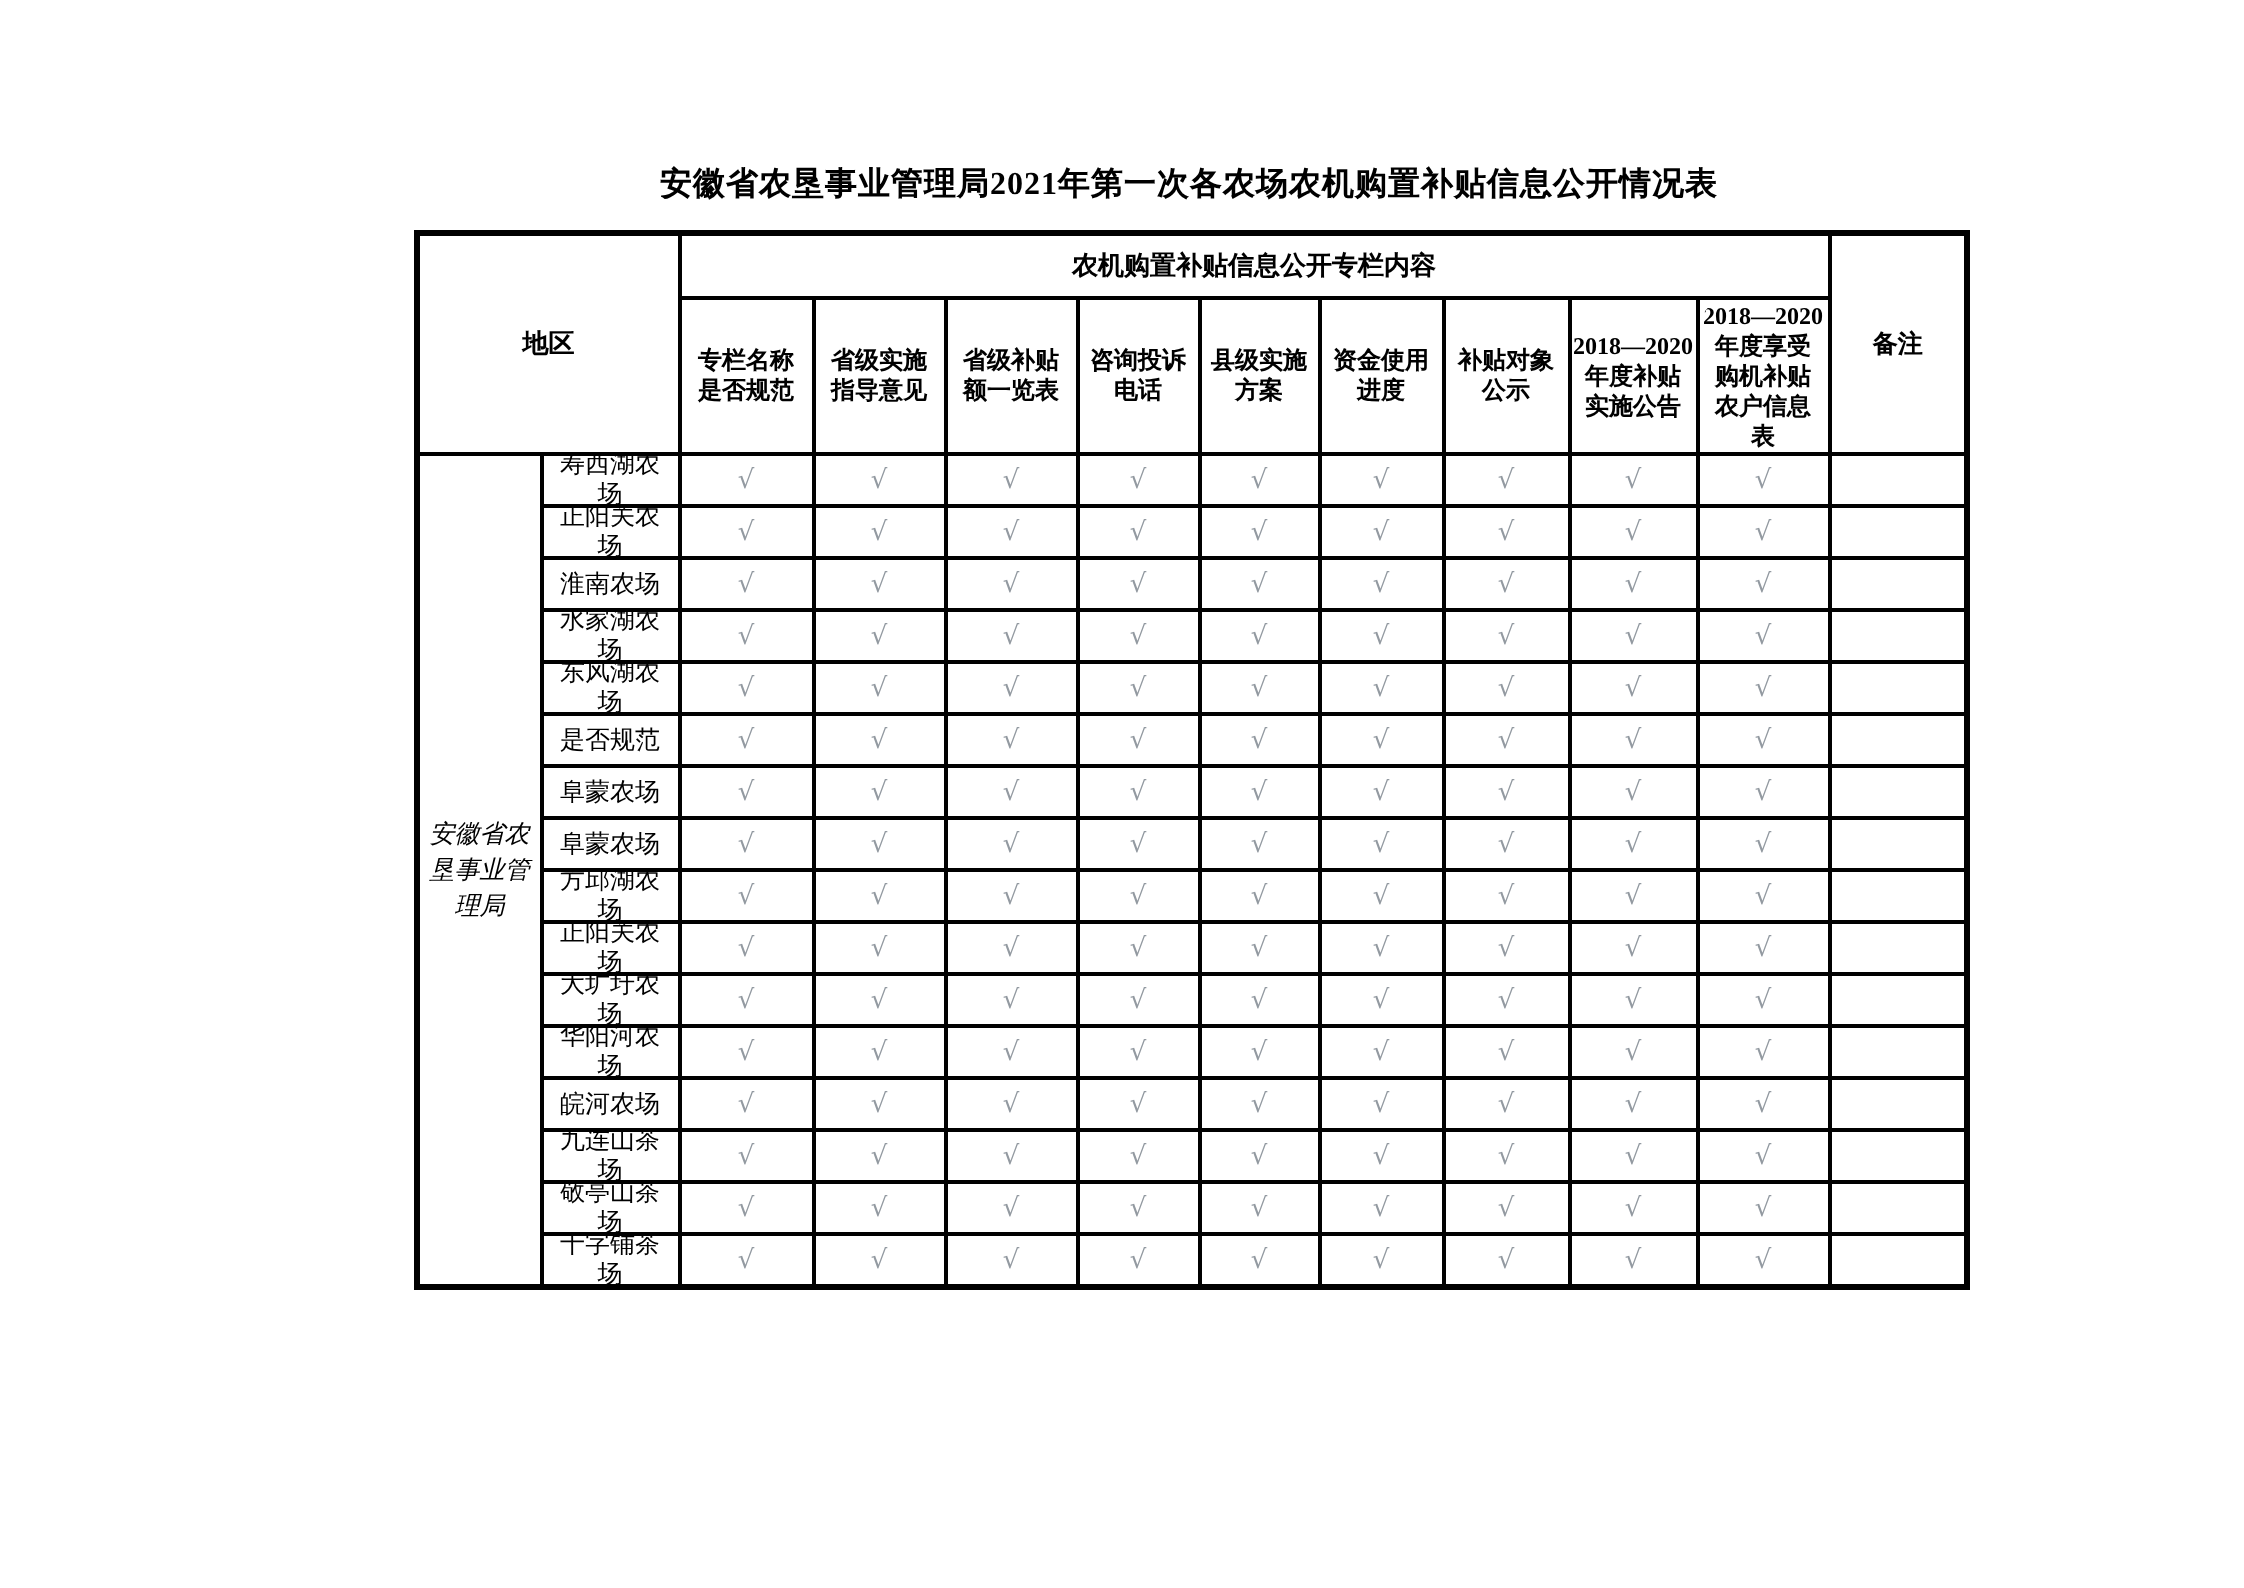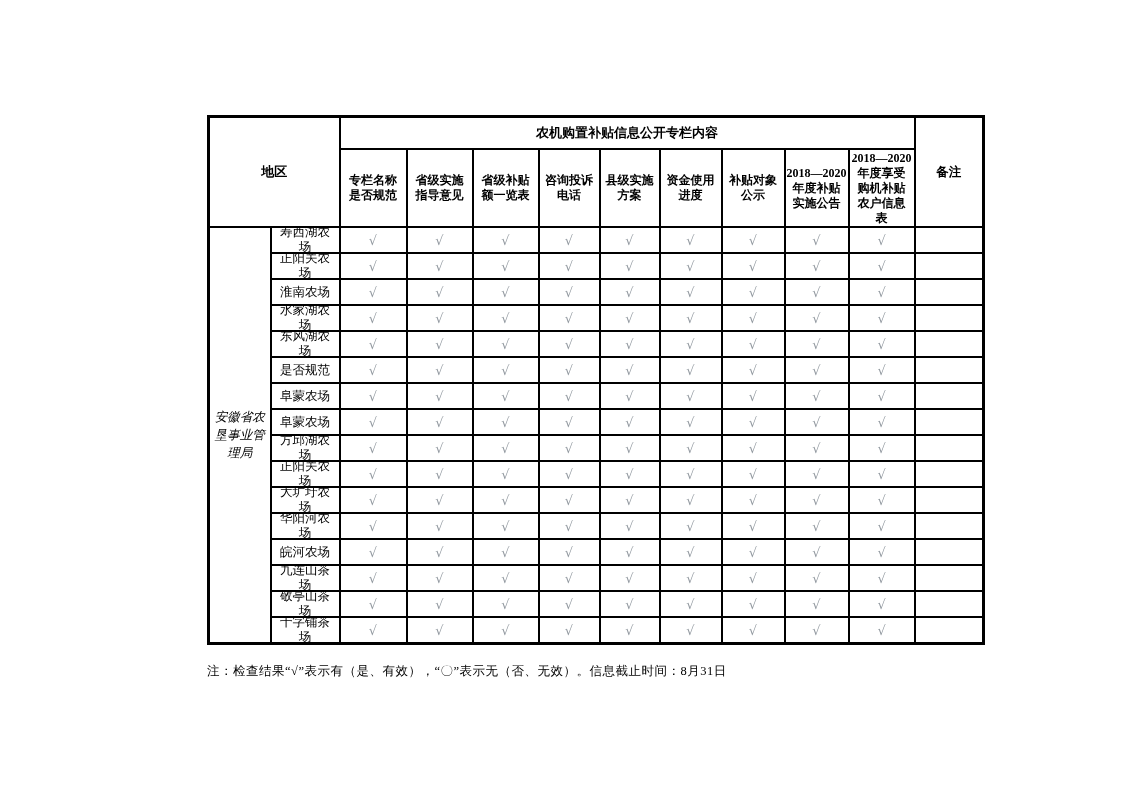--- a/index.html
+++ b/index.html
@@ -50,20 +50,21 @@
   .footnote{
     position:absolute;left:207px;top:663px;width:780px;margin:0;
     font-size:12.5px;letter-spacing:0.5px;
   }
 </style>
 </head>
 <body>
 
 <div class="page">
 
+  <h1 class="doc-title">安徽省农垦事业管理局2021年第一次各农场农机购置补贴信息公开情况表</h1>
 
   <table class="subsidy">
     <colgroup>
       <col style="width:62px">
         <col style="width:69px">
       <col style="width:67px">
         <col style="width:66px">
         <col style="width:66px">
       <col style="width:61px">
         <col style="width:60px">
@@ -342,15 +343,14 @@
           <td class="check-cell">√</td>
           <td class="check-cell">√</td>
           <td class="check-cell">√</td>
           <td class="check-cell">√</td>
           <td class="check-cell">√</td>
           <td class="remark-cell"></td>
         </tr>
       </tbody>
   </table>
 
-  <p class="footnote">注：检查结果“√”表示有（是、有效），“〇”表示无（否、无效）。信息截止时间：8月31日</p>
 
 </div>
 
 </body></html>

